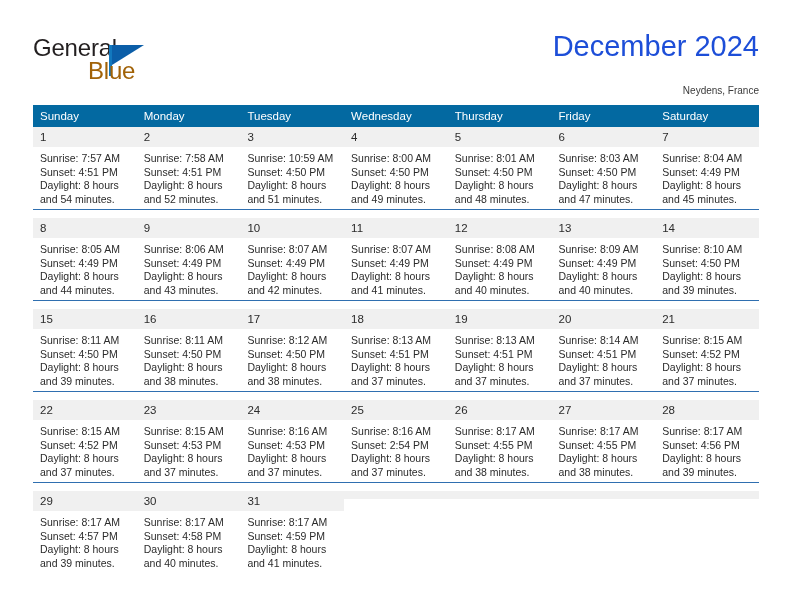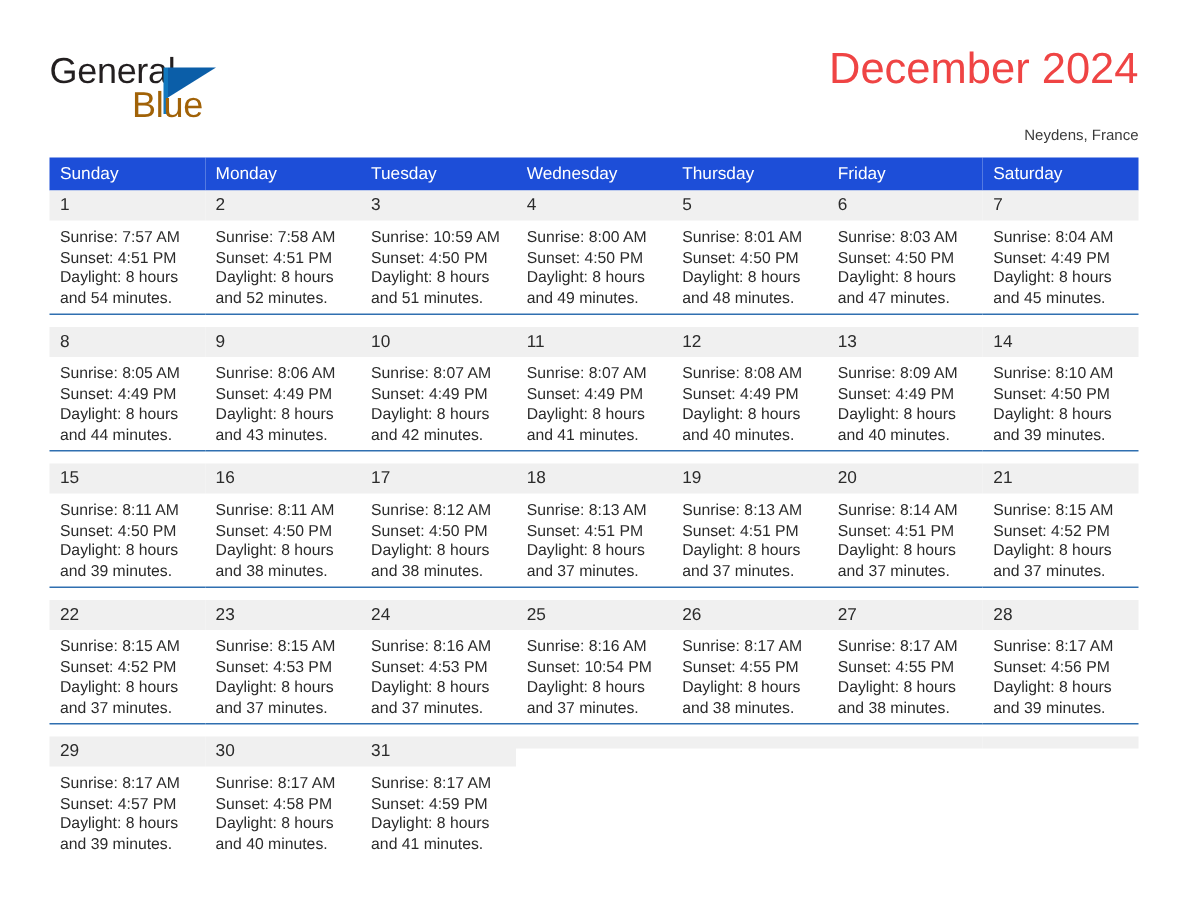--- a/index.html
+++ b/index.html
@@ -75,21 +75,21 @@
   }
 
   .title-block {
     position: absolute;
     right: 0;
     top: 0;
     text-align: right;
   }
   .month-title {
     font-size: 29px;
-    color: #ef4444;
+    color: #1d4ed8;
     line-height: 36px;
     white-space: nowrap;
   }
   .location {
     font-size: 10px;
     color: #3a3a3a;
     line-height: 22px;
     margin-top: 16px;
     white-space: nowrap;
   }
@@ -97,21 +97,21 @@
   
   .calendar {
     position: absolute;
     left: 33px;
     top: 105px;
     width: 726px;
     border-collapse: collapse;
     table-layout: fixed;
   }
   .calendar th {
-    background: #1d4ed8;
+    background: #0369a1;
     color: #ffffff;
     font-size: 11.5px;
     font-weight: normal;
     text-align: left;
     padding: 5px 0 5px 7px;
     height: 11px;
     border: none;
   }
   .calendar td {
     vertical-align: top;
@@ -415,21 +415,21 @@
               <div>Sunrise: 8:16 AM</div>
               <div>Sunset: 4:53 PM</div>
               <div>Daylight: 8 hours</div>
               <div>and 37 minutes.</div>
             </div>
           </td>
           <td class="daycell">
             <div class="daynum">25</div>
             <div class="dayinfo">
               <div>Sunrise: 8:16 AM</div>
-              <div>Sunset: 10:54 PM</div>
+              <div>Sunset: 2:54 PM</div>
               <div>Daylight: 8 hours</div>
               <div>and 37 minutes.</div>
             </div>
           </td>
           <td class="daycell">
             <div class="daynum">26</div>
             <div class="dayinfo">
               <div>Sunrise: 8:17 AM</div>
               <div>Sunset: 4:55 PM</div>
               <div>Daylight: 8 hours</div>

